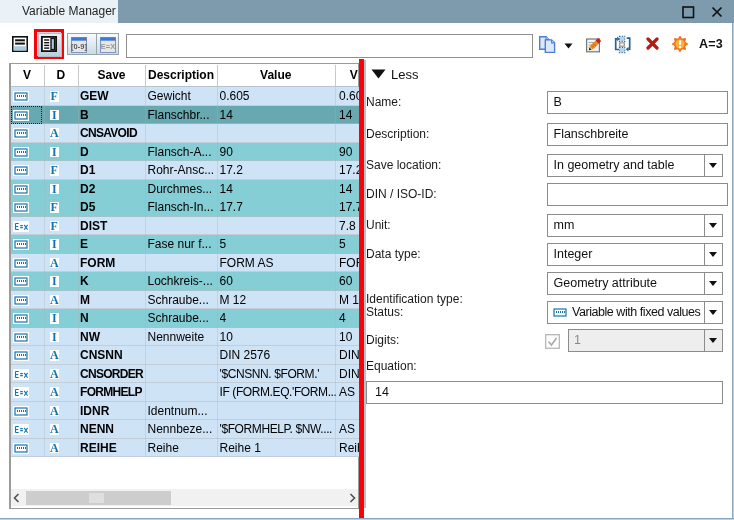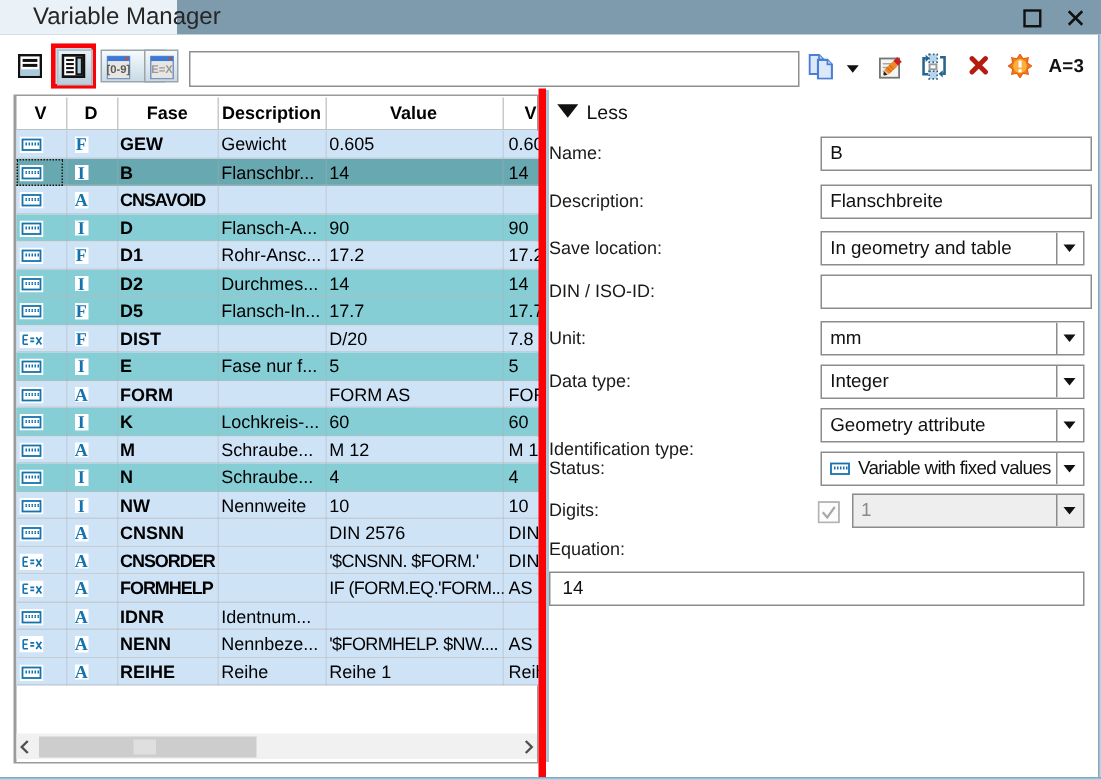--- a/index.html
+++ b/index.html
@@ -2,21 +2,21 @@
 <html><head>
 <meta charset="utf-8">
 <style>
   html,body{margin:0;padding:0;background:#fff;}
   #win{position:relative;width:734px;height:520px;background:#fff;overflow:hidden;
        font-family:"Liberation Sans",sans-serif;}
   .abs{position:absolute;}
   
   #tbar{position:absolute;left:0;top:0;width:734px;height:23px;background:#7d9bad;}
   #tab{position:absolute;left:0;top:0;width:118px;height:23px;background:#eaf2f8;}
-  #ttext{position:absolute;left:22px;top:0;height:23px;line-height:23px;font-size:16px;color:#262626;}
+  #ttext{position:absolute;left:22px;top:0;height:23px;line-height:23px;font-size:12px;color:#262626;}
   
   .tr{position:absolute;left:10.5px;width:349.5px;height:18.5px;box-shadow:inset 0 -1px 0 rgba(185,188,190,.55);}
   .tr span{position:absolute;top:0;height:18.5px;line-height:18.5px;font-size:12px;color:#000;white-space:nowrap;overflow:hidden;}
   .cn{left:69.5px;width:64px;font-weight:bold;}
   .cd{left:137px;width:68px;}
   .cv{left:209px;width:125px;}
   .cw{left:328.5px;width:21px;}
   .vicon{position:absolute;left:2.5px;top:4px;}
   .tr span.dchip{position:absolute;top:4px!important;left:39px;top:4px;width:9.5px;height:10.5px;background:#fff;
          font-family:"Liberation Serif",serif;font-size:12px;line-height:10.5px;font-weight:bold;
@@ -128,21 +128,21 @@
       <rect x="7" y="4.4" width="2.1" height="4.6" fill="#fff"></rect>
       <rect x="7" y="10.2" width="2.1" height="2" fill="#fff"></rect>
     </svg>
     <div class="abs" style="left:699px;top:36.5px;width:24px;height:14px;font-size:12.5px;font-weight:bold;color:#111;line-height:14px;letter-spacing:0.2px">A=3</div>
   <input class="abs" style="left: 125.5px; top: 33.5px; width: 401px; height: 20px; border: 1px solid rgb(143, 143, 143); outline: none;">
 
   <div class="abs" style="left:9px;top:63px;width:350px;height:446px;box-sizing:border-box;border-left:2px solid #9b9b9b;border-top:1.5px solid #9b9b9b;border-bottom:1.5px solid #9b9b9b;border-right:1px solid #9b9b9b;"></div>
 
   <div class="hcell" style="left:10.5px;width:33px;">V</div>
   <div class="hcell" style="left:43.5px;width:34.5px;">D</div>
-  <div class="hcell" style="left:78px;width:67px;">Fase</div>
+  <div class="hcell" style="left:78px;width:67px;">Save</div>
   <div class="hcell" style="left:145px;width:72px;">Description</div>
   <div class="hcell" style="left:217px;width:117.5px;">Value</div>
   <div class="hcell" style="left:334.5px;width:38.5px;">V</div>
   <div class="hline" style="left:43.5px"></div>
   <div class="hline" style="left:78px"></div>
   <div class="hline" style="left:145px"></div>
   <div class="hline" style="left:217px"></div>
   <div class="hline" style="left:334.5px"></div>
   <div class="abs" style="left:11px;top:86.1px;width:347px;height:1px;background:#b8c4cc"></div>
 
@@ -309,21 +309,20 @@
       <svg class="vicon" width="16" height="11">
         <rect x="0" y="0" width="16" height="11" fill="#fff"></rect>
         <g stroke="#1473ae" stroke-width="1.1" fill="none">
           <path d="M2.5 2.5 h3.2 M2.5 5.5 h2.7 M2.5 8.5 h3.2 M2.5 2.5 v6"></path>
           <path d="M7.2 4.6 h2.6 M7.2 6.6 h2.6"></path>
           <path d="M11.2 3.9 l3.4 4.8 M14.6 3.9 l-3.4 4.8"></path>
         </g>
       </svg>
       <span class="dchip">F</span>
       <span class="cn" style="">DIST</span>
-      <span class="cv" style="">D/20</span>
       <span class="cw">7.8</span>
     </div>
   <div class="tr" style="top:235.0px;background:#85ced6">
       <svg class="vicon" width="16" height="11">
         <rect x="0" y="0" width="16" height="11" fill="#fff"></rect>
         <rect x="2" y="2" width="12" height="7" fill="none" stroke="#1473ae" stroke-width="1.2"></rect>
         <g fill="#1473ae">
           <rect x="4" y="4" width="1" height="1"></rect>
           <rect x="6" y="4" width="1" height="1"></rect>
           <rect x="8" y="4" width="1" height="1"></rect>

